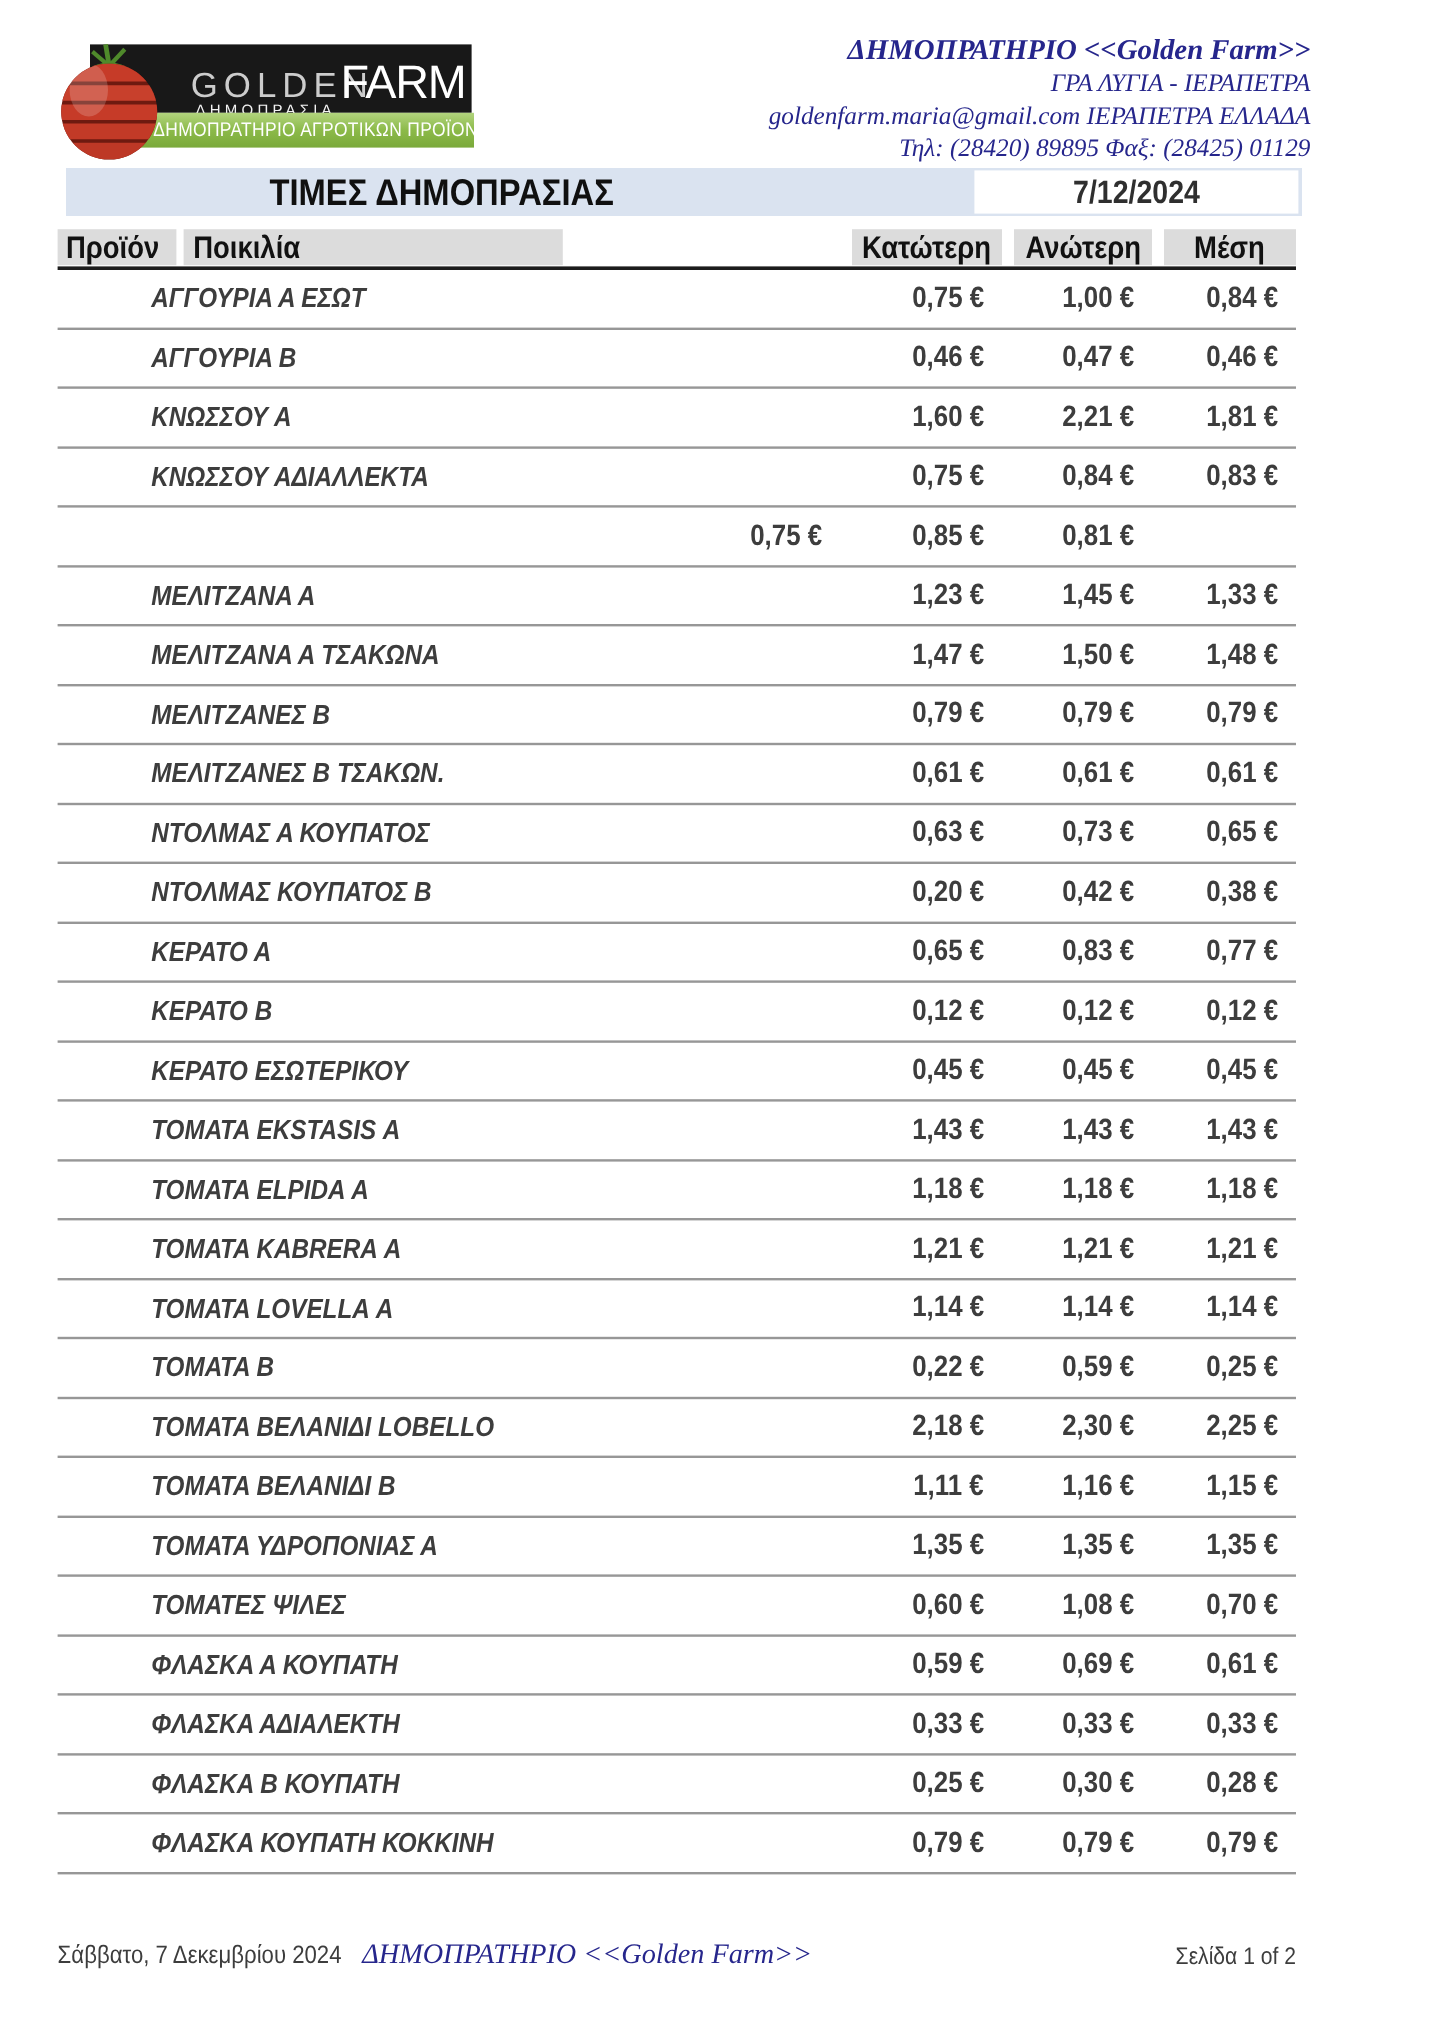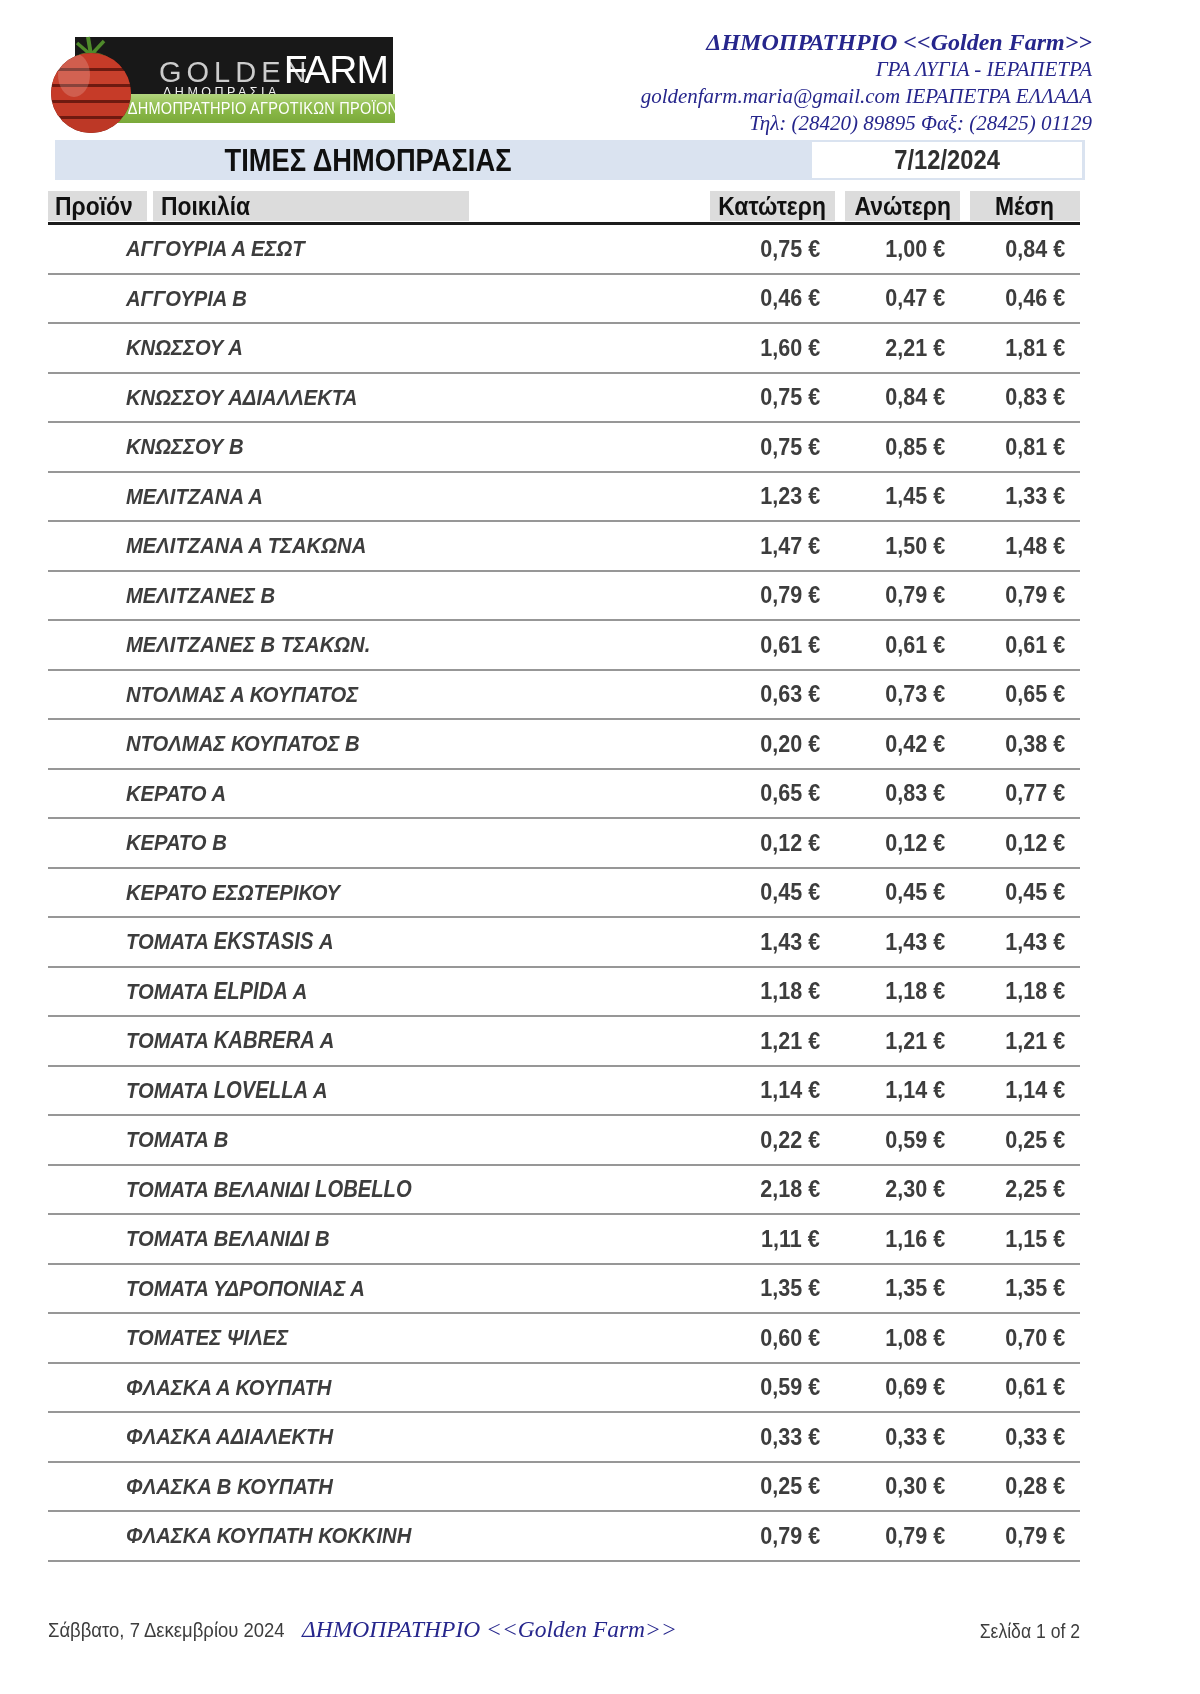--- a/index.html
+++ b/index.html
@@ -158,21 +158,20 @@
         <span class="cell price"><span class="cnd or">2,21 €</span></span>
         <span class="cell price"><span class="cnd or">1,81 €</span></span>
       </div>
       <div class="trow">
         <span class="cell product"><span class="cnd ol">ΚΝΩΣΣΟΥ ΑΔΙΑΛΛΕΚΤΑ</span></span>
         <span class="cell price"><span class="cnd or">0,75 €</span></span>
         <span class="cell price"><span class="cnd or">0,84 €</span></span>
         <span class="cell price"><span class="cnd or">0,83 €</span></span>
       </div>
       <div class="trow">
-        <span class="cell product"><span class="cnd ol">ΚΝΩΣΣΟΥ Β</span></span>
         <span class="cell price"><span class="cnd or">0,75 €</span></span>
         <span class="cell price"><span class="cnd or">0,85 €</span></span>
         <span class="cell price"><span class="cnd or">0,81 €</span></span>
       </div>
       <div class="trow">
         <span class="cell product"><span class="cnd ol">ΜΕΛΙΤΖΑΝΑ Α</span></span>
         <span class="cell price"><span class="cnd or">1,23 €</span></span>
         <span class="cell price"><span class="cnd or">1,45 €</span></span>
         <span class="cell price"><span class="cnd or">1,33 €</span></span>
       </div>

